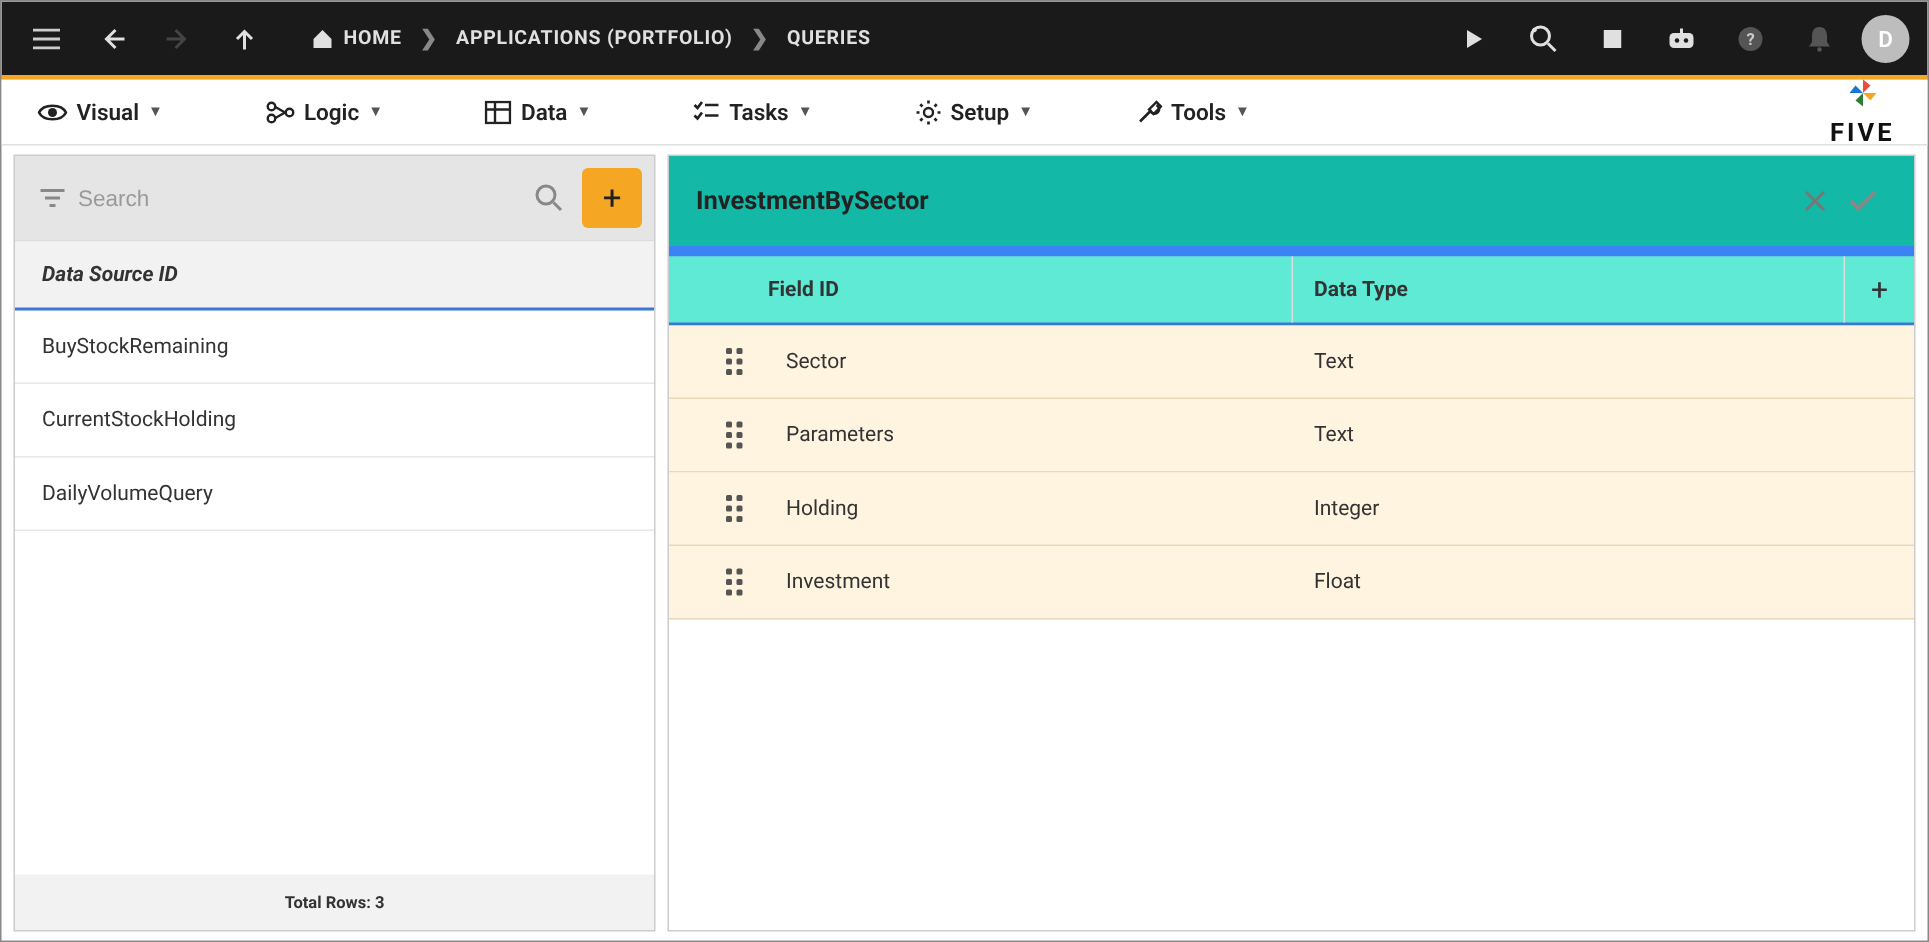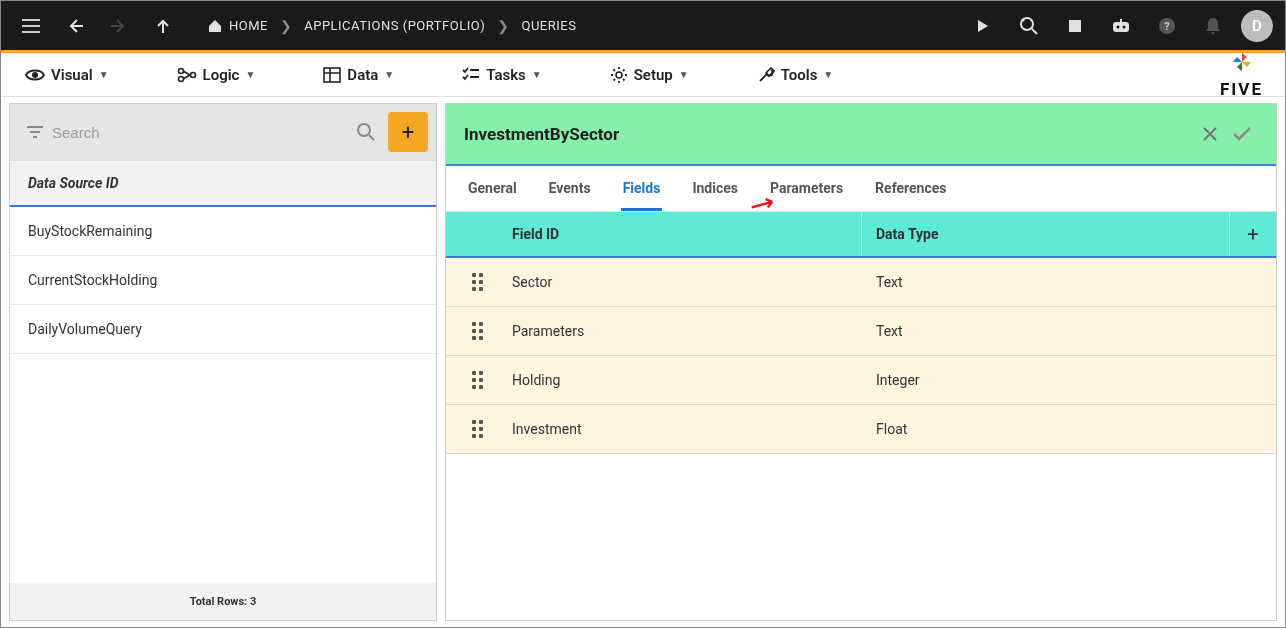--- a/index.html
+++ b/index.html
@@ -27,21 +27,21 @@
   .topbar .left-cluster { display: flex; align-items: center; gap: 8px; }
   .topbar .icon-btn {
     width: 36px; height: 36px;
     display: flex; align-items: center; justify-content: center;
     cursor: pointer; color: #e0e0e0;
     border-radius: 4px;
   }
   .topbar .icon-btn.dim { color: #555; }
   .topbar .breadcrumb {
     display: flex; align-items: center; gap: 0; margin-left: 8px;
-    font-size: 13px; font-weight: 400; letter-spacing: .5px;
+    font-size: 13px; font-weight: 700; letter-spacing: .5px;
   }
   .topbar .bc-item { display: flex; align-items: center; gap: 6px; padding: 0 10px; cursor: pointer; }
   .topbar .bc-sep { color: #888; padding: 0 2px; font-size: 14px; }
   .topbar .right-cluster {
     margin-left: auto; display: flex; align-items: center; gap: 10px;
   }
   .avatar {
     width: 32px; height: 32px; border-radius: 50%;
     background: #bdbdbd; display: flex; align-items: center; justify-content: center;
     color: #fff; font-weight: 600; font-size: 15px;
@@ -104,22 +104,22 @@
     background: #f2f2f2; padding: 12px 14px; text-align: center;
     font-weight: 700; font-size: 11px;
   }
 
   
   .right-panel {
     flex: 1; border: 1px solid #ccc; margin: 6px 8px 6px 4px;
     display: flex; flex-direction: column; background: #fff;
   }
   .rp-header {
-    background: #86efac; display: flex; align-items: center;
-    padding: 14px 18px; border-bottom: 2px solid #3b82f6;
+    background: #14b8a6; display: flex; align-items: center;
+    padding: 14px 18px; border-bottom: 7px solid #3b82f6;
   }
   .rp-title { font-size: 17px; font-weight: 700; color: #222; }
   .rp-header .spacer { flex: 1; }
   .rp-close, .rp-confirm {
     width: 32px; height: 32px; display: flex; align-items: center; justify-content: center;
     cursor: pointer; color: #777; font-size: 18px;
   }
   .tabs {
     display: flex; gap: 28px; padding: 0 20px; border-bottom: 1px solid #e0e0e0;
     position: relative;
@@ -141,20 +141,21 @@
     border-bottom: 2px solid #3a78d6; padding: 0;
   }
   .th-drag { width: 64px; border-right: 1px solid #ddd; }
   .th-field { flex: 1; padding: 14px 2px; font-weight: 700; border-right: 1px solid #ddd; }
   .th-type { width: 368px; padding: 14px 14px; font-weight: 700; border-right: 1px solid #ddd; }
   .th-add { width: 46px; display: flex; align-items: center; justify-content: center; cursor: pointer; font-size: 20px; color: #333; }
 
   .tbody .trow {
     display: flex; align-items: center; background: #fff4e0;
     border-bottom: 1px solid #e8d8b8;
+    padding-left: 12px;
   }
   .td-drag {
     width: 64px; display: flex; align-items: center; justify-content: center;
     color: #555; cursor: grab;
   }
   .td-field { flex: 1; padding: 16px 2px; }
   .td-type { width: 368px; padding: 16px 14px; }
   .td-end { width: 46px; }
 
   .drag-dots {
@@ -370,33 +371,20 @@
             <path d="M2 2 L14 14 M14 2 L2 14" stroke="#777" stroke-width="2"></path>
           </svg>
       </span>
       <span class="rp-confirm">
         <svg width="20" height="16" viewBox="0 0 20 16">
             <path d="M2 8 L7 13 L18 2" stroke="#888" stroke-width="2.5" fill="none"></path>
           </svg>
       </span>
     </div>
 
-    <div class="tabs">
-      <div class="tab">General</div>
-      <div class="tab">Events</div>
-      <div class="tab active">Fields</div>
-      <div class="tab">Indices</div>
-      <div class="tab">Parameters</div>
-      <div class="tab">References</div>
-      <span class="annotation-arrow" style="left:306px; top:26px;">
-        <svg width="24" height="24" viewBox="0 0 24 24">
-            <path d="M3 21 L18 6 M18 6 L11 7 M18 6 L17 13" stroke="#e11" stroke-width="2.4" fill="none"></path>
-          </svg>
-      </span>
-    </div>
 
     <div class="table-area">
       <div class="thead">
         <div class="th-drag"></div>
         <div class="th-field">Field ID</div>
         <div class="th-type">Data Type</div>
         <div class="th-add">+</div>
       </div>
       <div class="tbody">
         <div class="trow">

